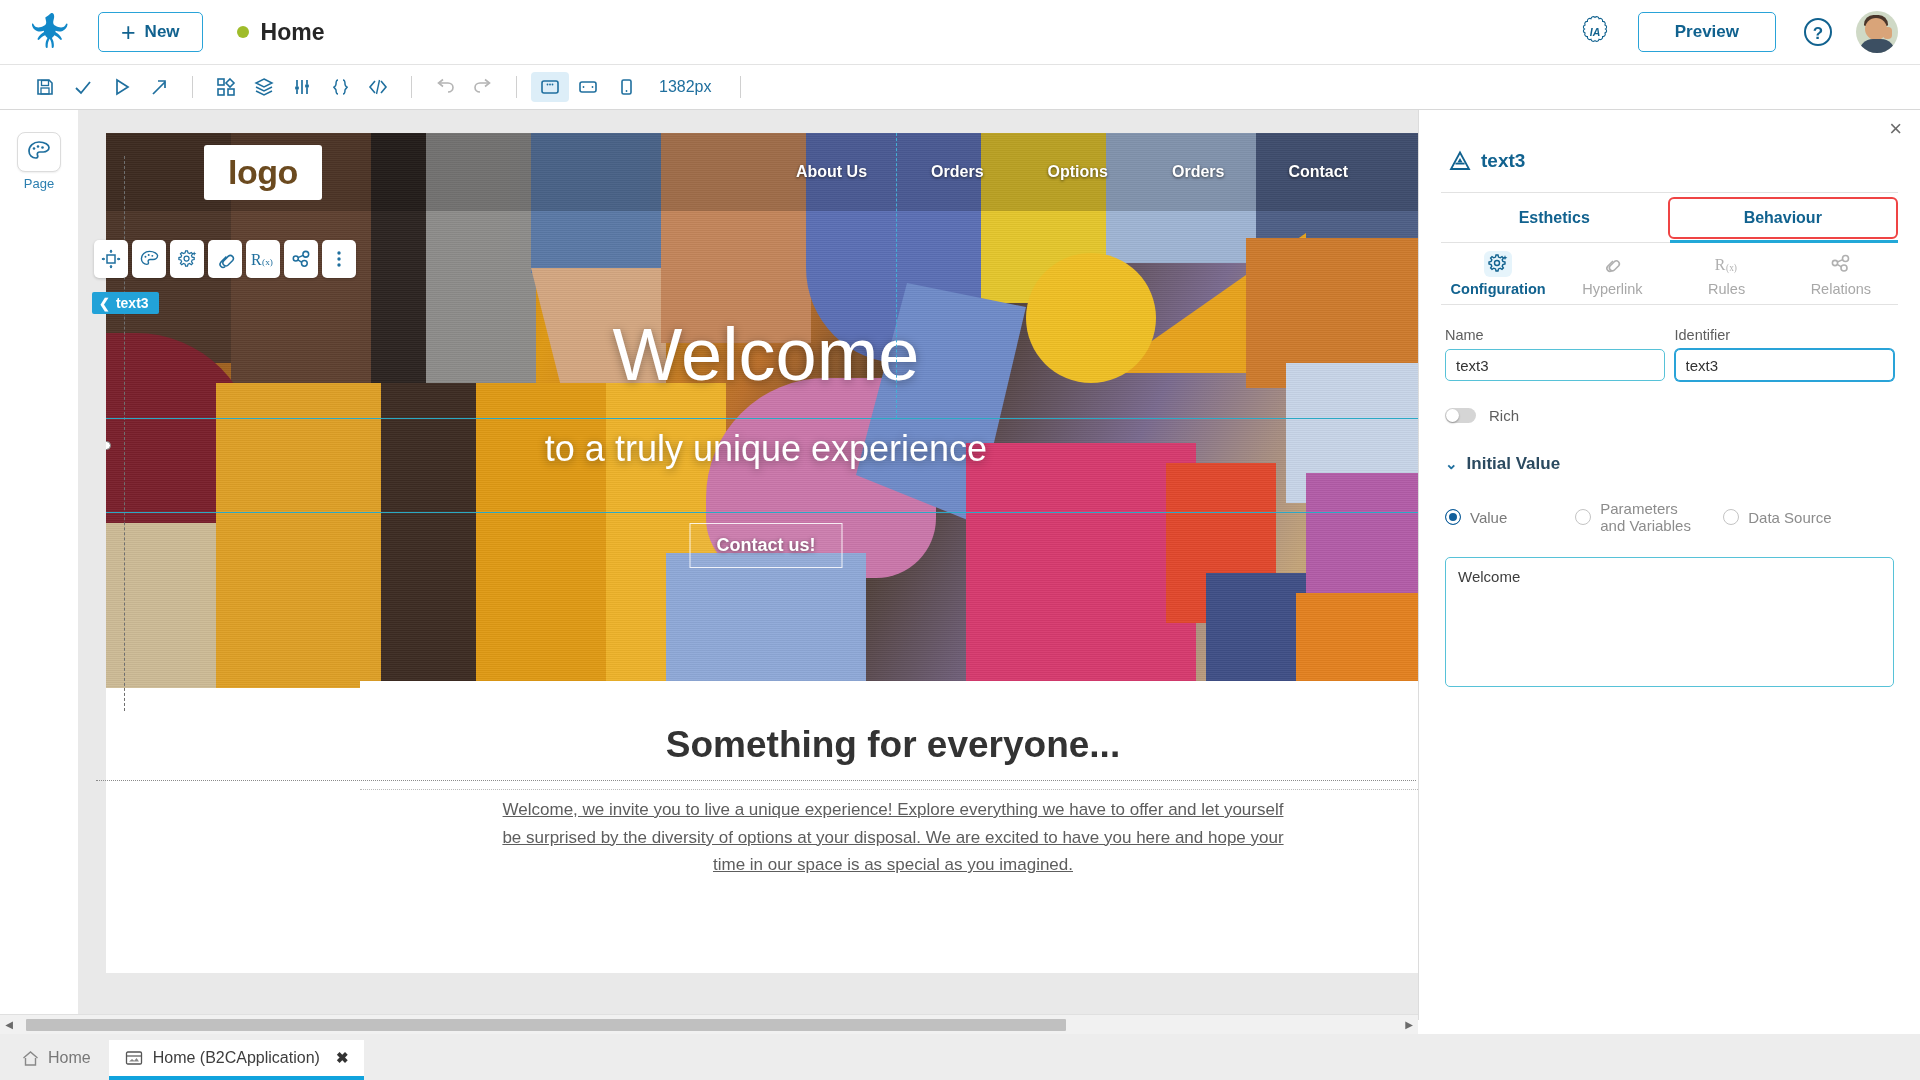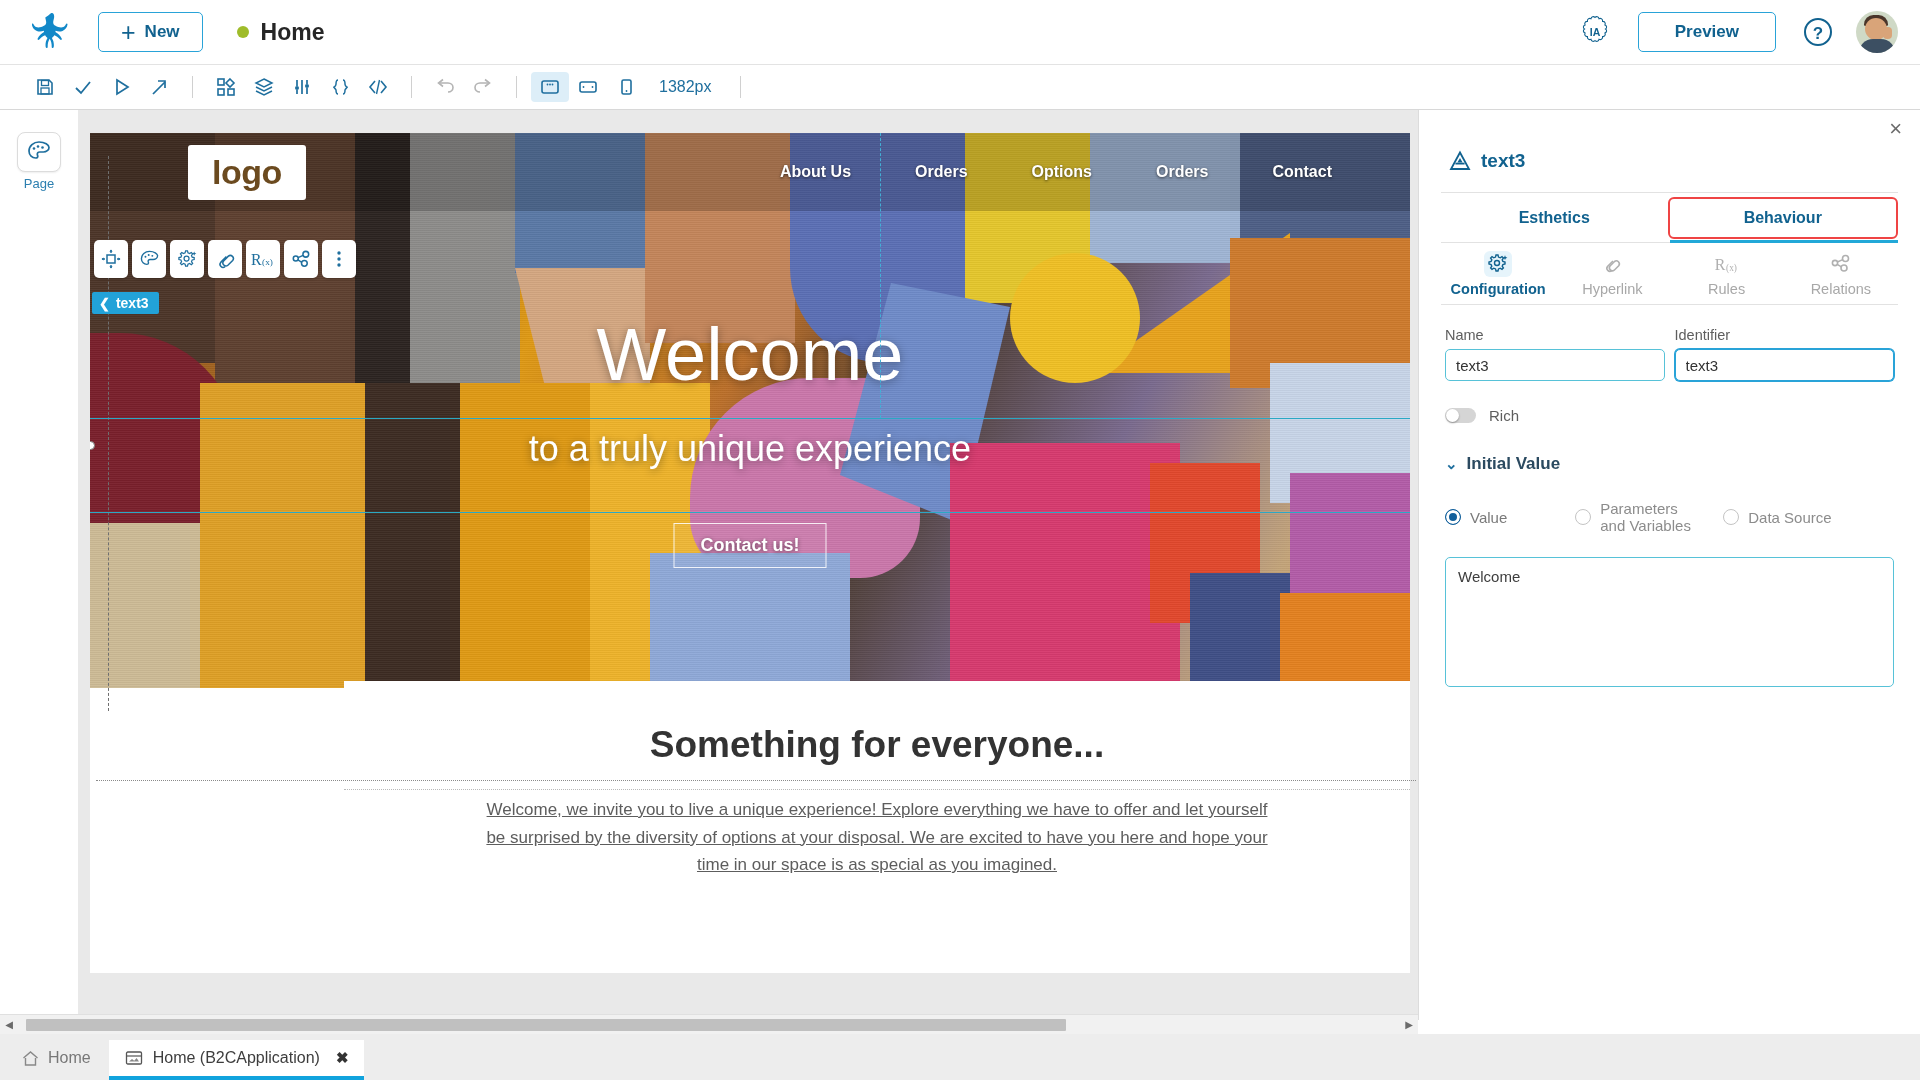--- a/index.html
+++ b/index.html
@@ -36,21 +36,21 @@
   .menu-item {
     font-size: 16px; color: #3d3d3d; padding: 6px 16px; cursor: pointer;
     display: flex; align-items: center; gap: 7px;
   }
   .caret { display:inline-block; width: 0; height: 0;
     border-left: 4.5px solid transparent; border-right: 4.5px solid transparent;
     border-top: 5px solid #3d3d3d; margin-top: 3px;}
   .topbar-right {
     margin-left: auto; display: flex; align-items: center; gap: 0; margin-right: 22px;
   }
-  .ia-badge { width: 34px; height: 34px; margin-right: 26px; cursor:pointer; }
+  .ia-badge { width: 34px; height: 34px; margin-right: 26px; cursor:pointer;font-style:italic; }
   .preview-btn {
     height: 40px; padding: 0 36px; border: 1px solid #29a3d8; border-radius: 5px;
     background: #fff; font-size: 17px; font-weight: bold; color: #11628f;
     cursor: pointer; display:flex; align-items:center;
   }
   .help-icon { margin-left: 26px; width: 32px; height: 32px; cursor: pointer; }
   .avatar {
     margin-left: 22px; width: 42px; height: 42px; border-radius: 50%;
     overflow: hidden; position: relative; background: #cfd9c6; cursor: pointer;
   }
@@ -93,21 +93,21 @@
     box-shadow: 0 1px 2px rgba(0,0,0,.07);
   }
   .rail-btn .cap { margin-top: 4px; font-size: 13px; color: #2c7fb0; }
 
   
   .canvaswrap {
     position: absolute; left: 78px; top: 110px; width: 1340px; height: 910px;
     background: #e9e9e9; overflow: hidden;
   }
   .page-canvas {
-    position: absolute; left: 12px; top: 23px; width: 1320px; height: 840px;
+    position: absolute; left: 28px; top: 23px; width: 1320px; height: 840px;
     background: #fff; overflow: hidden; padding-left: 28px;
   }
   
   .hero {
     position: absolute; left: 0; top: 0; width: 1320px; height: 555px;
     overflow: hidden; background: #b8752a;
   }
   .mural { position:absolute; inset:0; }
   .m { position: absolute; }
   .hero-nav {

